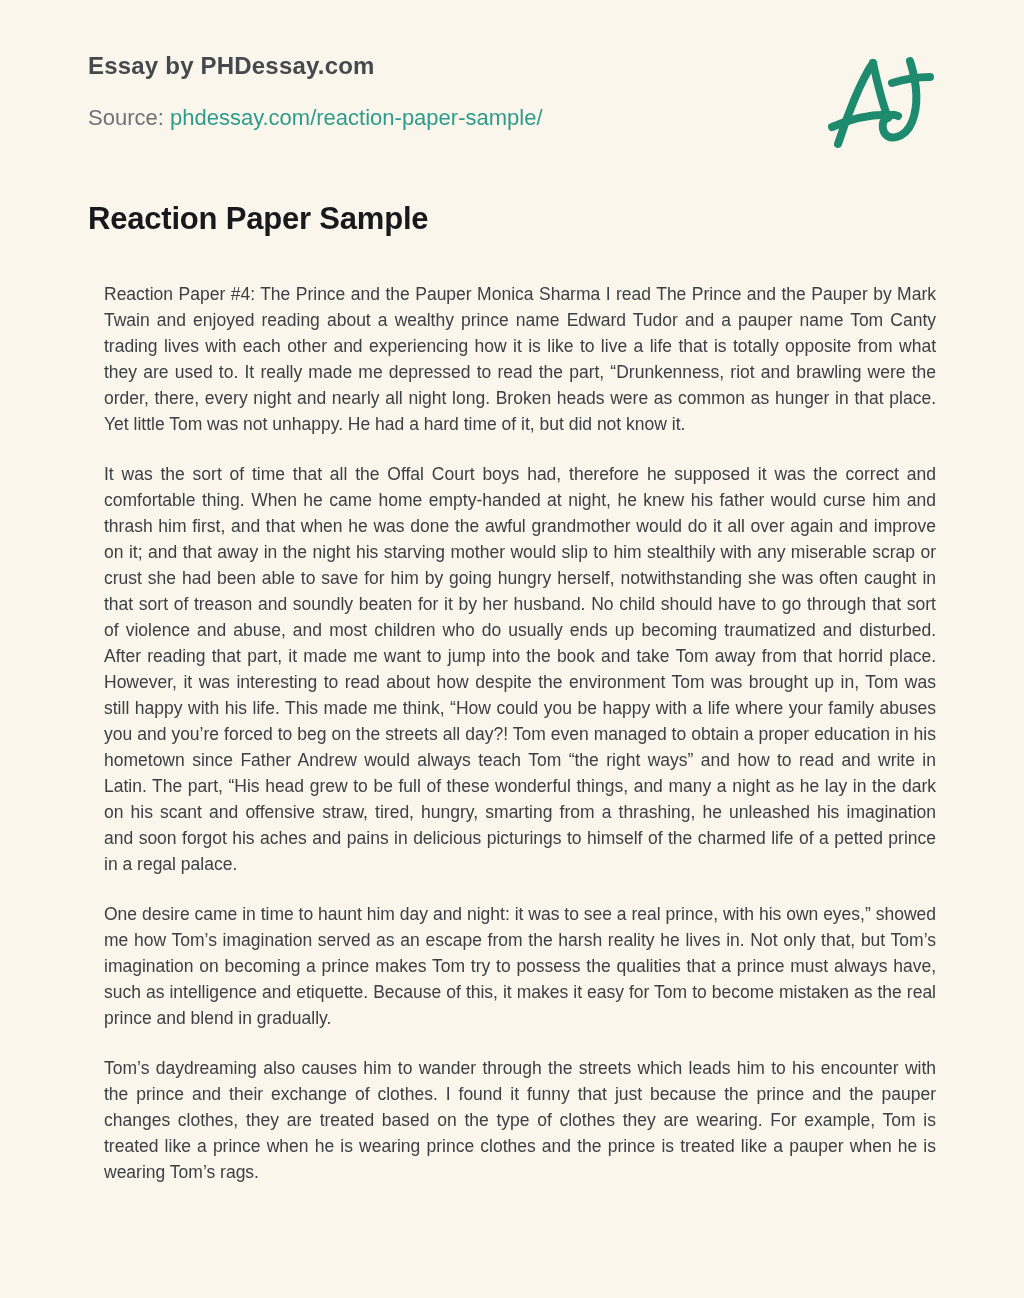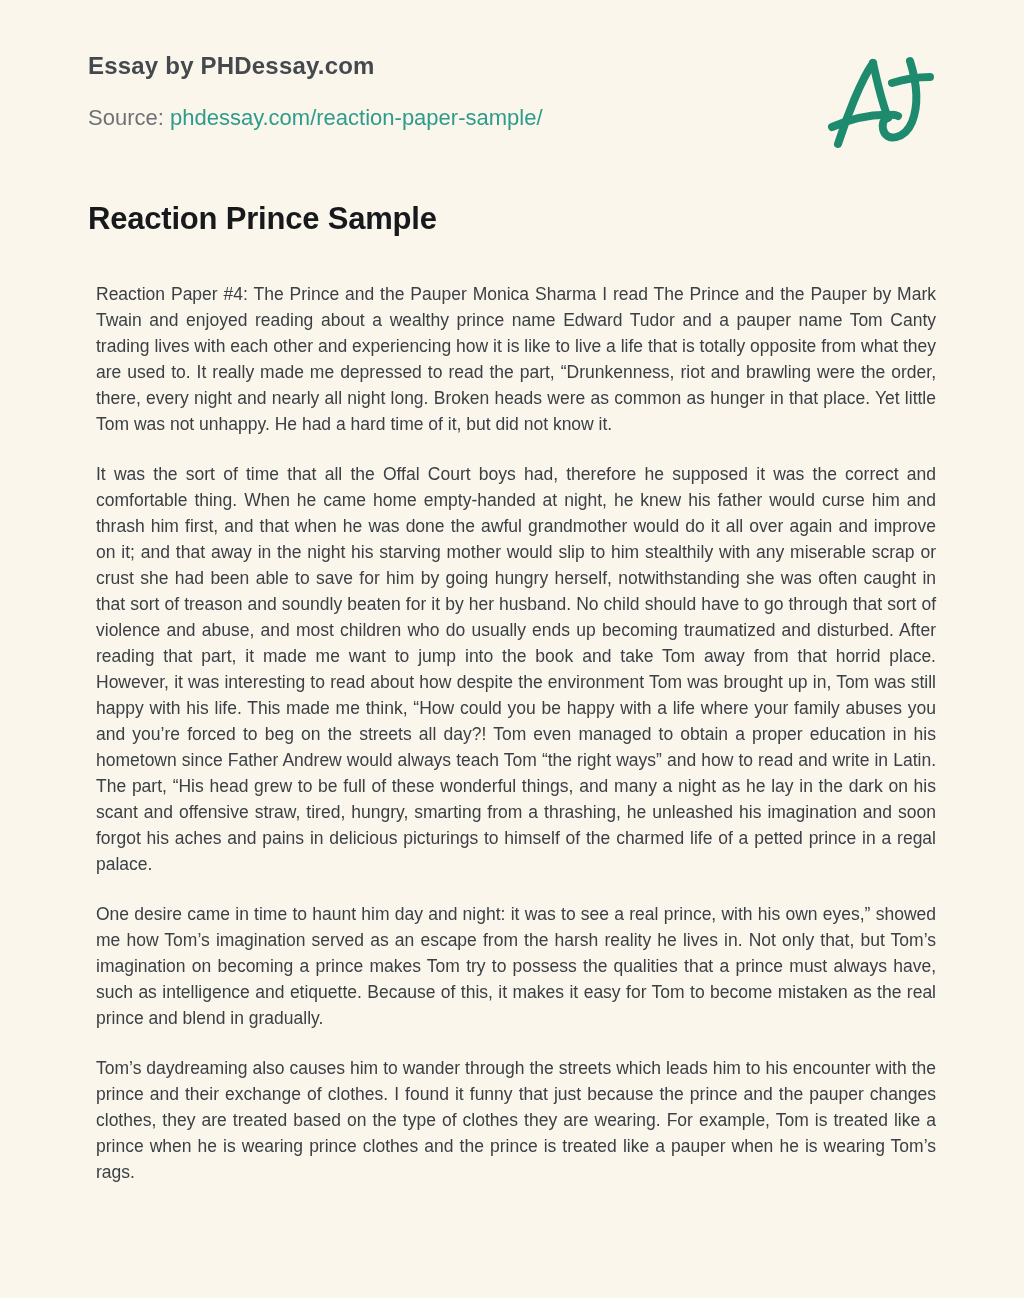--- a/index.html
+++ b/index.html
@@ -48,21 +48,21 @@
     margin: 70px 0 0 0;
     font-size: 31px;
     font-weight: 700;
     color: #17191c;
     letter-spacing: -0.2px;
   }
   .essay-body {
     margin-top: 44px;
   }
   .essay-body p {
-    margin: 0 0 24px 8px;
+    margin: 0 0 24px 16px;
     font-size: 17.5px;
     line-height: 26px;
     color: #3c4045;
     text-align: justify;
   }
 </style>
 </head>
 <body>
 
 <div class="page">
@@ -79,21 +79,21 @@
       <g fill="none" stroke="#1e8a6e" stroke-width="8" stroke-linecap="round">
         <path d="M13 94 C 22 66, 36 30, 48 13"></path>
         <path d="M48 13 C 53 36, 57 52, 63 68"></path>
         <path d="M7 77 C 28 68, 50 64, 67 65"></path>
         <path d="M67 33 C 80 29, 94 27, 105 27"></path>
         <path d="M85 11 C 91 30, 95 52, 87 72 C 80 89, 61 93, 58 79 C 56 69, 65 62, 73 66"></path>
       </g>
     </svg>
   </div>
 
-  <h2 class="page-title">Reaction Prince Sample</h2>
+  <h2 class="page-title">Reaction Paper Sample</h2>
 
   <div class="essay-body">
     <p>Reaction Paper #4: The Prince and the Pauper Monica Sharma I read The Prince and the Pauper by Mark Twain and enjoyed reading about a wealthy prince name Edward Tudor and a pauper name Tom Canty trading lives with each other and experiencing how it is like to live a life that is totally opposite from what they are used to. It really made me depressed to read the part, “Drunkenness, riot and brawling were the order, there, every night and nearly all night long. Broken heads were as common as hunger in that place. Yet little Tom was not unhappy. He had a hard time of it, but did not know it.</p>
     <p>It was the sort of time that all the Offal Court boys had, therefore he supposed it was the correct and comfortable thing. When he came home empty-handed at night, he knew his father would curse him and thrash him first, and that when he was done the awful grandmother would do it all over again and improve on it; and that away in the night his starving mother would slip to him stealthily with any miserable scrap or crust she had been able to save for him by going hungry herself, notwithstanding she was often caught in that sort of treason and soundly beaten for it by her husband. No child should have to go through that sort of violence and abuse, and most children who do usually ends up becoming traumatized and disturbed. After reading that part, it made me want to jump into the book and take Tom away from that horrid place. However, it was interesting to read about how despite the environment Tom was brought up in, Tom was still happy with his life. This made me think, “How could you be happy with a life where your family abuses you and you’re forced to beg on the streets all day?! Tom even managed to obtain a proper education in his hometown since Father Andrew would always teach Tom “the right ways” and how to read and write in Latin. The part, “His head grew to be full of these wonderful things, and many a night as he lay in the dark on his scant and offensive straw, tired, hungry, smarting from a thrashing, he unleashed his imagination and soon forgot his aches and pains in delicious picturings to himself of the charmed life of a petted prince in a regal palace.</p>
     <p>One desire came in time to haunt him day and night: it was to see a real prince, with his own eyes,” showed me how Tom’s imagination served as an escape from the harsh reality he lives in. Not only that, but Tom’s imagination on becoming a prince makes Tom try to possess the qualities that a prince must always have, such as intelligence and etiquette. Because of this, it makes it easy for Tom to become mistaken as the real prince and blend in gradually.</p>
     <p>Tom’s daydreaming also causes him to wander through the streets which leads him to his encounter with the prince and their exchange of clothes. I found it funny that just because the prince and the pauper changes clothes, they are treated based on the type of clothes they are wearing. For example, Tom is treated like a prince when he is wearing prince clothes and the prince is treated like a pauper when he is wearing Tom’s rags.</p>
   </div>
 
 </div>
 

